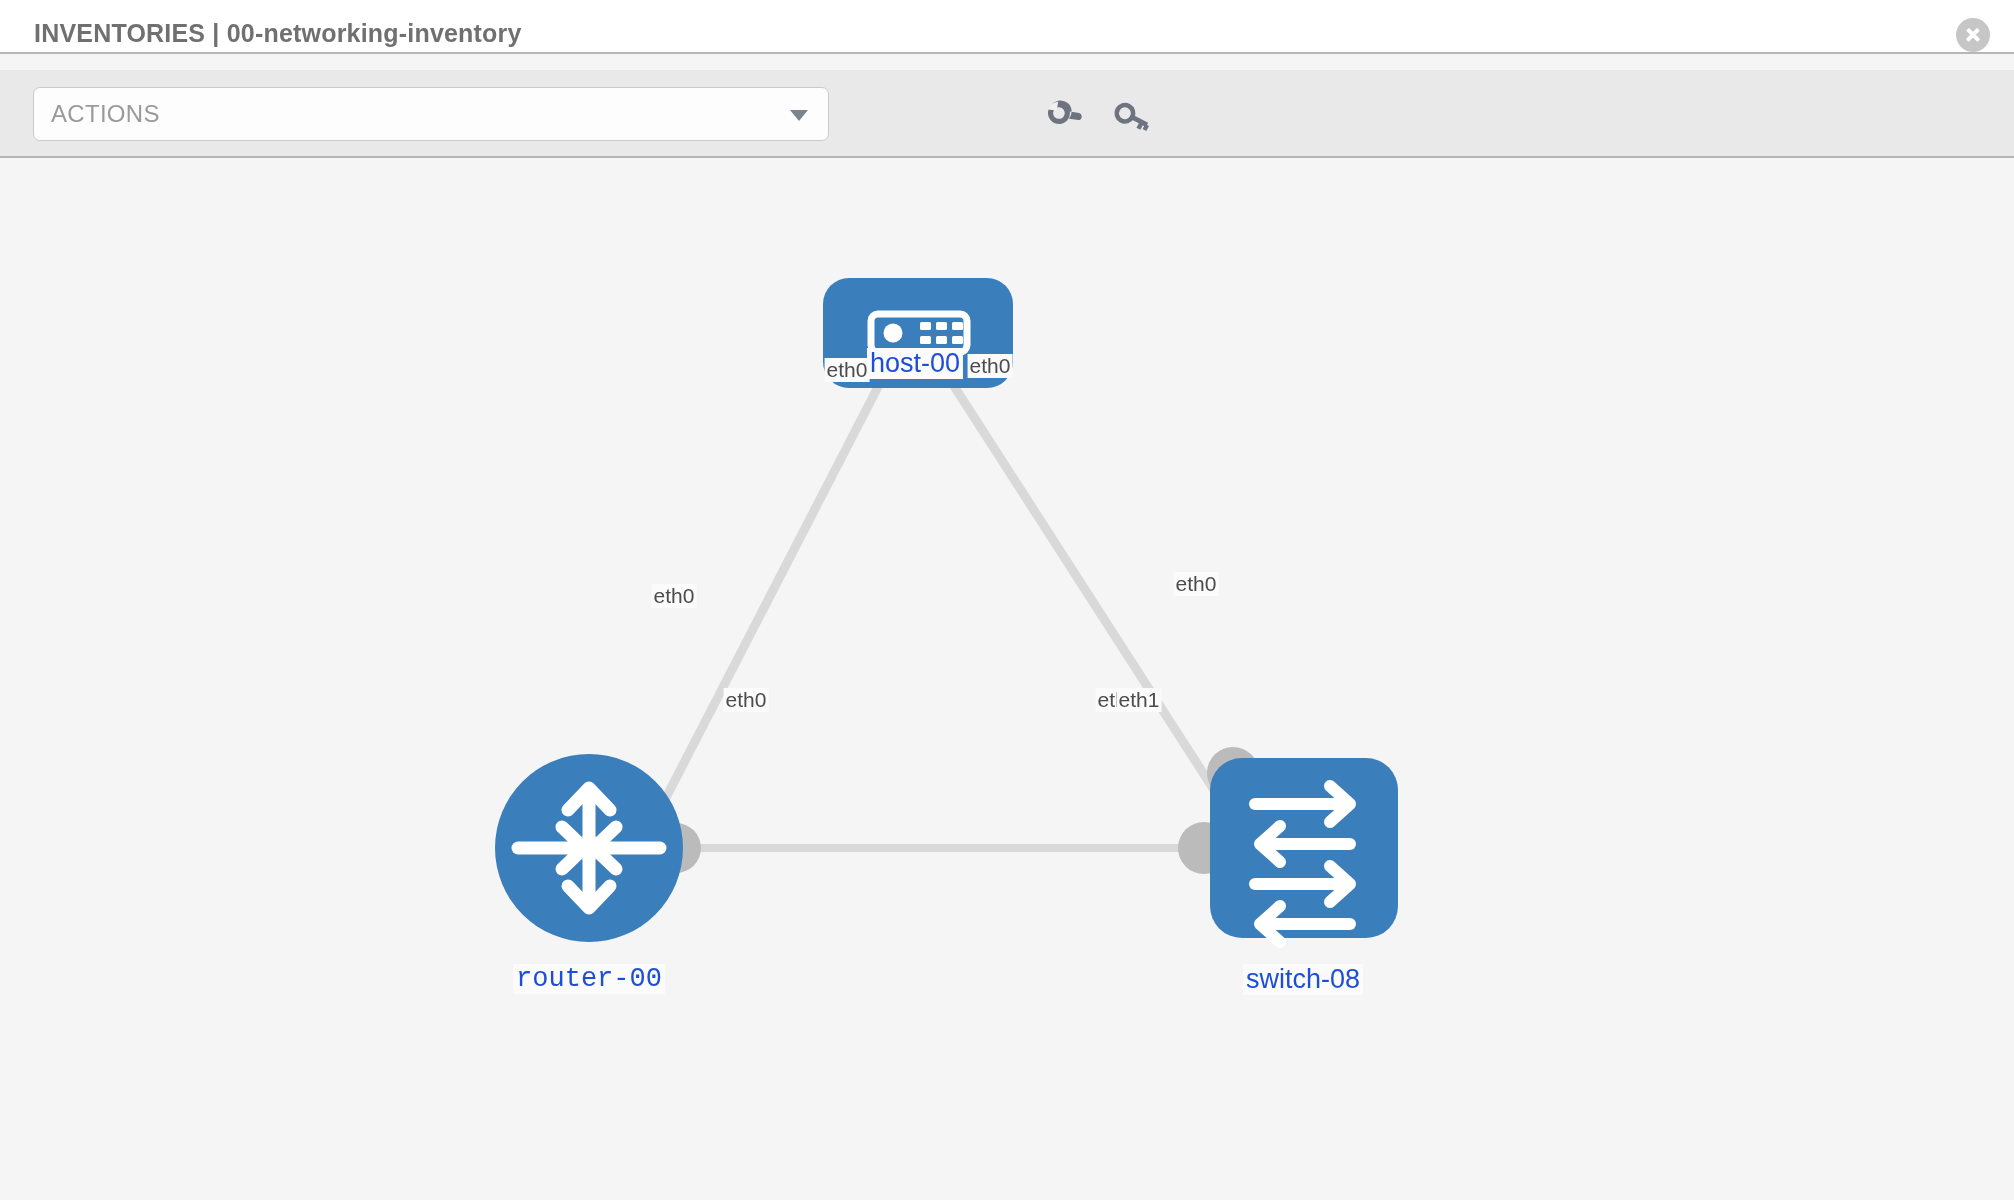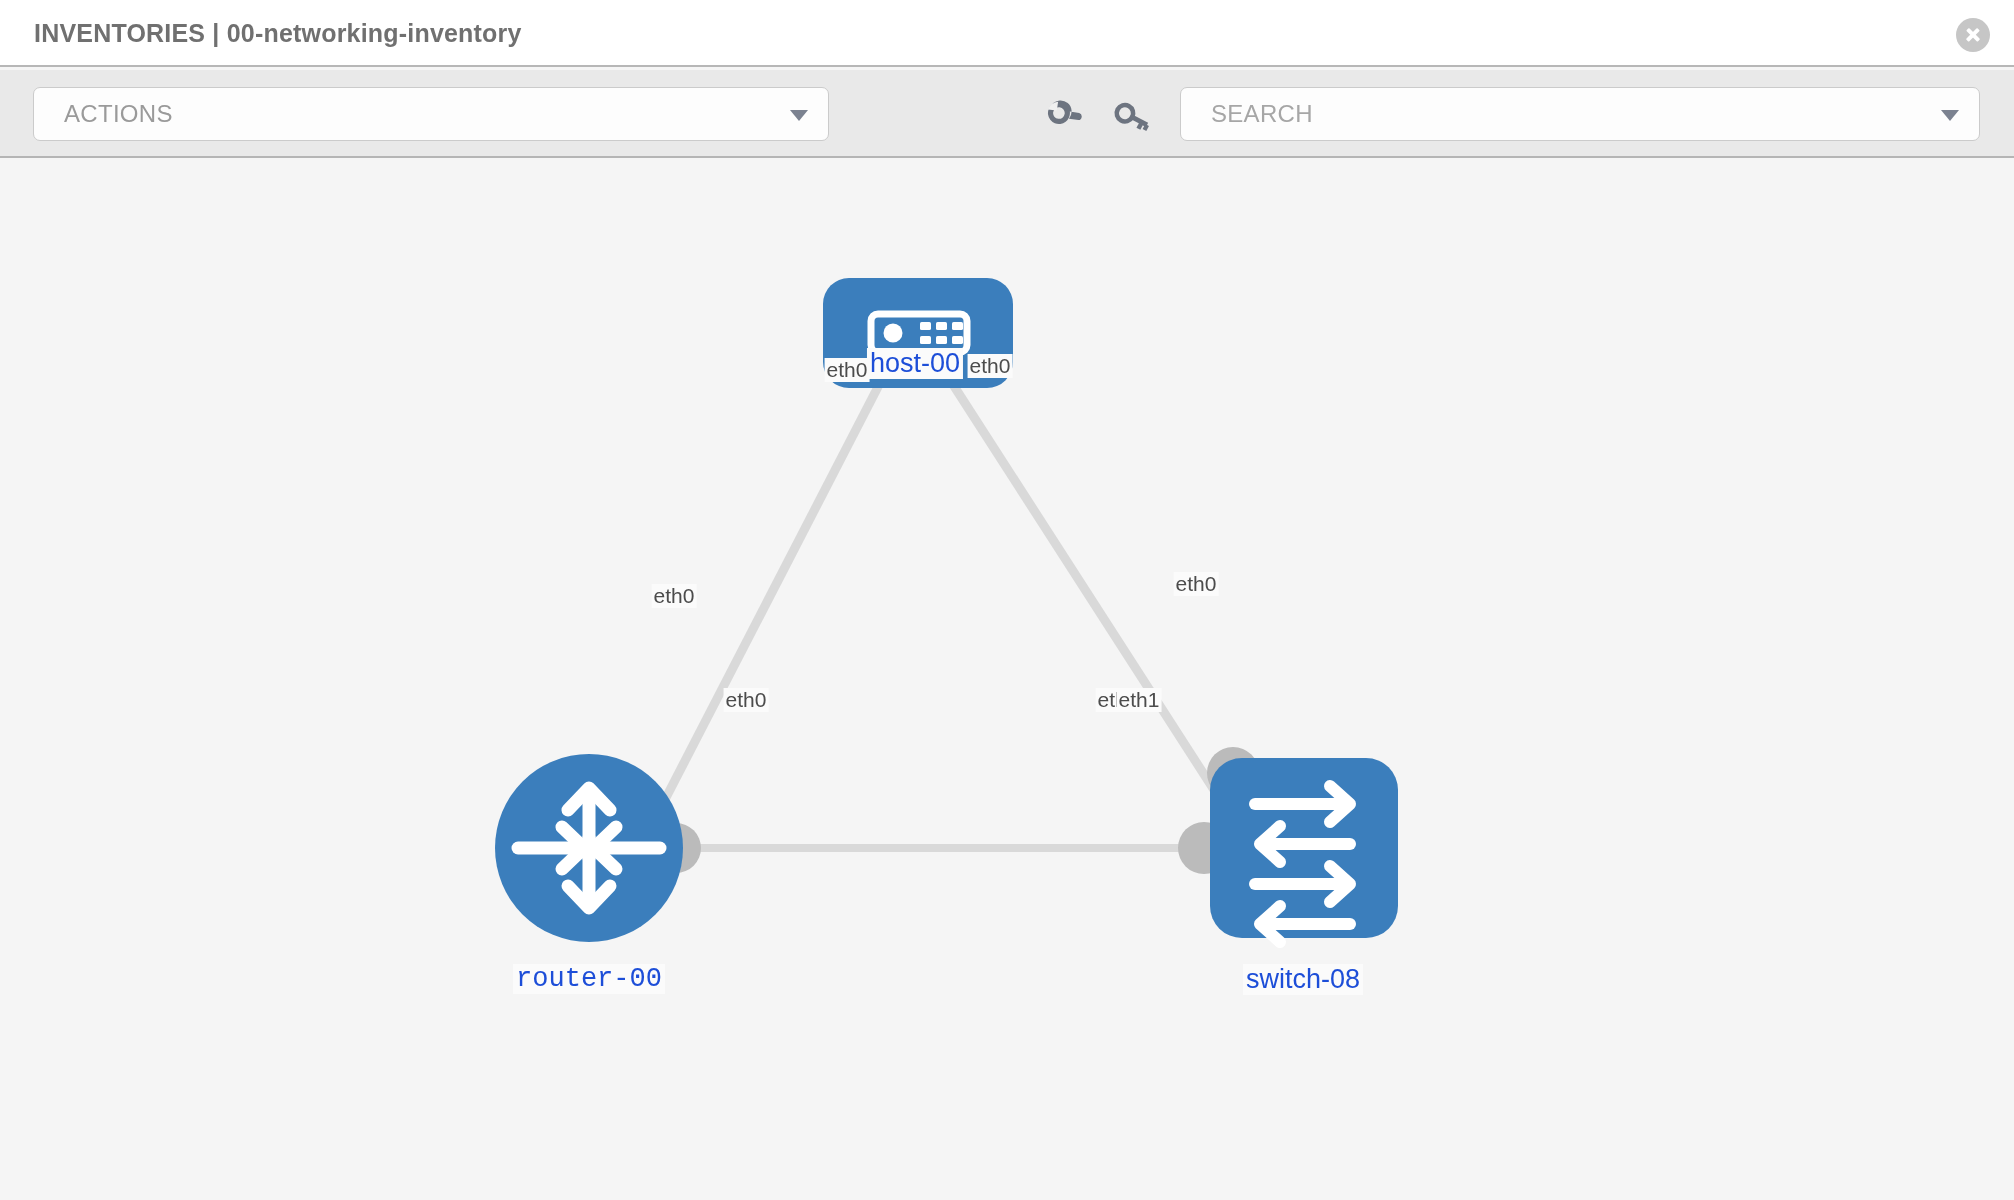--- a/index.html
+++ b/index.html
@@ -17,21 +17,21 @@
     width: 2014px;
     height: 1200px;
     background: #f5f5f5;
   }
 
   
   .titlebar {
     position: absolute;
     top: 0; left: 0;
     width: 2014px;
-    height: 67px;
+    height: 54px;
     background: #ffffff;
     border-bottom: 2px solid #b7b7b7;
   }
   .title-text {
     position: absolute;
     left: 34px;
     top: 19px;
     font-size: 25px;
     font-weight: bold;
     color: #707070;
@@ -79,21 +79,21 @@
     border: 1.5px solid #cbcbcb;
     border-radius: 7px;
     height: 54px;
     display: flex;
     align-items: center;
     cursor: pointer;
   }
   .select-box .sel-label {
     font-size: 24px;
     color: #9a9a9a;
-    padding-left: 30px;
+    padding-left: 17px;
     letter-spacing: 0.3px;
     white-space: nowrap;
   }
   .caret {
     position: absolute;
     right: 20px;
     top: 50%;
     margin-top: -4px;
     width: 0; height: 0;
     border-left: 9px solid transparent;
@@ -181,24 +181,20 @@
       <svg viewBox="0 0 44 38" width="44" height="38">
         <g transform="rotate(28 22 19)">
           <circle cx="14" cy="19" r="8.2" fill="none" stroke="#6d7480" stroke-width="4.6"></circle>
           <rect x="20" y="16.6" width="19" height="4.8" fill="#6d7480"></rect>
           <rect x="31" y="19" width="4.4" height="7.4" fill="#6d7480"></rect>
           <rect x="37" y="19" width="4.2" height="5.6" fill="#6d7480"></rect>
         </g>
       </svg>
     </div>
 
-    <div class="select-box" id="search-select">
-      <span class="sel-label">SEARCH</span>
-      <span class="caret"></span>
-    </div>
   </div>
 
   <div class="canvas">
 
     <svg class="topology-svg" viewBox="0 0 2014 1042">
 
       <g>
         <line x1="880" y1="225" x2="640" y2="690" stroke="#d9d9d9" stroke-width="9"></line>
         <line x1="952" y1="225" x2="1245" y2="680" stroke="#d9d9d9" stroke-width="9"></line>
         <line x1="690" y1="690" x2="1200" y2="690" stroke="#d9d9d9" stroke-width="8"></line>

